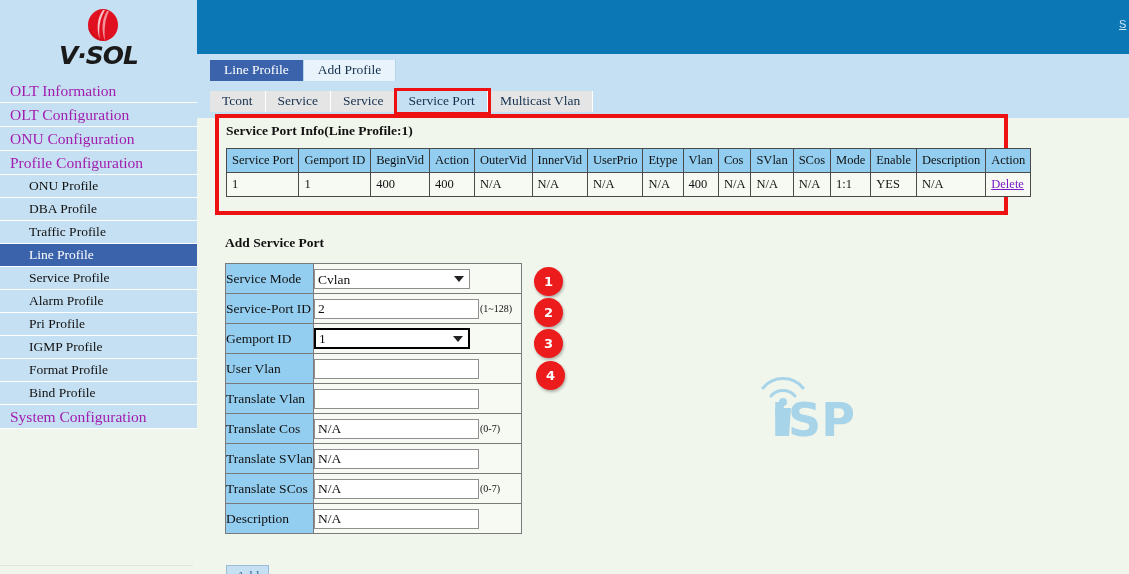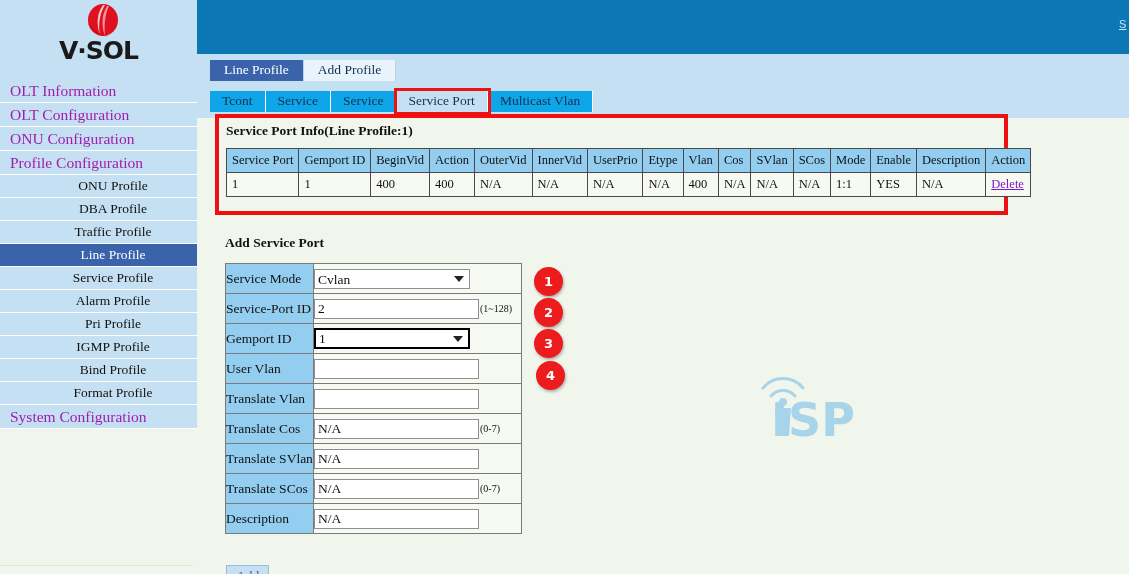--- a/index.html
+++ b/index.html
@@ -14,22 +14,23 @@
 
   
   #sidebar {
     position: absolute; left: 0; top: 0;
     width: 197px; height: 574px;
     background: #f1f6ec;
   }
   #logo-area {
     width: 197px; height: 79px;
     background: #c5e0f2;
-    display: flex; align-items: center; 
+    display: flex; align-items: center; justify-content: center;
     flex-direction: column;
+    font-style: italic;
   }
   #logo-inner { position: relative; width: 150px; height: 70px; }
   .logo-mark {
     position: absolute; left: 62px; top: 2px;
     width: 34px; height: 36px;
   }
   .logo-word {
     position: absolute; left: 0; top: 36px; width: 150px;
     text-align: center;
     font-family: "DejaVu Sans", sans-serif;
@@ -45,21 +46,21 @@
     font-size: 15.5px; color: #a21caf;
     cursor: pointer; white-space: nowrap;
   }
   .nav-sub {
     display: block;
     height: 23px; line-height: 22px;
     background: #c5e0f2;
     border-bottom: 1px solid #ffffff;
     padding-left: 29px;
     font-size: 13.5px; color: #111;
-    cursor: pointer; white-space: nowrap; text-align: center;
+    cursor: pointer; white-space: nowrap;
   }
   .nav-sub.active { background: #3a63ab; color: #ffffff; }
   #side-tail { height: 4px; background: #f1f6ec; }
   #side-bottom-rule {
     position: absolute; left: 0; top: 565px;
     width: 193px; height: 1px; background: #dfe8d6;
   }
 
   
   #topbar {
@@ -88,21 +89,21 @@
     display: inline-block; height: 21px; line-height: 20px;
     padding: 0 14px; font-size: 13.5px;
     background: #e8f3fb; color: #15314f;
     border-right: 1px solid #b6d4e8;
     cursor: pointer; vertical-align: top;
   }
   .tab1.sel { background: #3a63ab; color: #fff; }
   .tab2 {
     display: inline-block; height: 21px; line-height: 20px;
     padding: 0 12px; font-size: 13.5px;
-    background: #0ea5e9; color: #15314f;
+    background: #e5e5e5; color: #15314f;
     border-right: 1px solid #ffffff;
     cursor: pointer; vertical-align: top;
     position: relative;
   }
   .tab2.sel-outline {
     background: #c5e0f2;
     outline: 3px solid #ee1111;
     z-index: 3;
   }
 
@@ -245,22 +246,22 @@
       </div>
     <div id="nav-sub-list">
         <div class="nav-sub"><span>ONU Profile</span></div>
         <div class="nav-sub"><span>DBA Profile</span></div>
         <div class="nav-sub"><span>Traffic Profile</span></div>
         <div class="nav-sub active"><span>Line Profile</span></div>
         <div class="nav-sub"><span>Service Profile</span></div>
         <div class="nav-sub"><span>Alarm Profile</span></div>
         <div class="nav-sub"><span>Pri Profile</span></div>
         <div class="nav-sub"><span>IGMP Profile</span></div>
+        <div class="nav-sub"><span>Format Profile</span></div>
         <div class="nav-sub"><span>Bind Profile</span></div>
-        <div class="nav-sub"><span>Format Profile</span></div>
       </div>
     <div id="nav-bottom-list">
         <div class="nav-top"><span>System Configuration</span></div>
       </div>
     <div id="side-tail"></div>
     <div id="side-bottom-rule"></div>
   </div>
 
   <div id="topbar">
     <span id="topbar-right">S</span>

